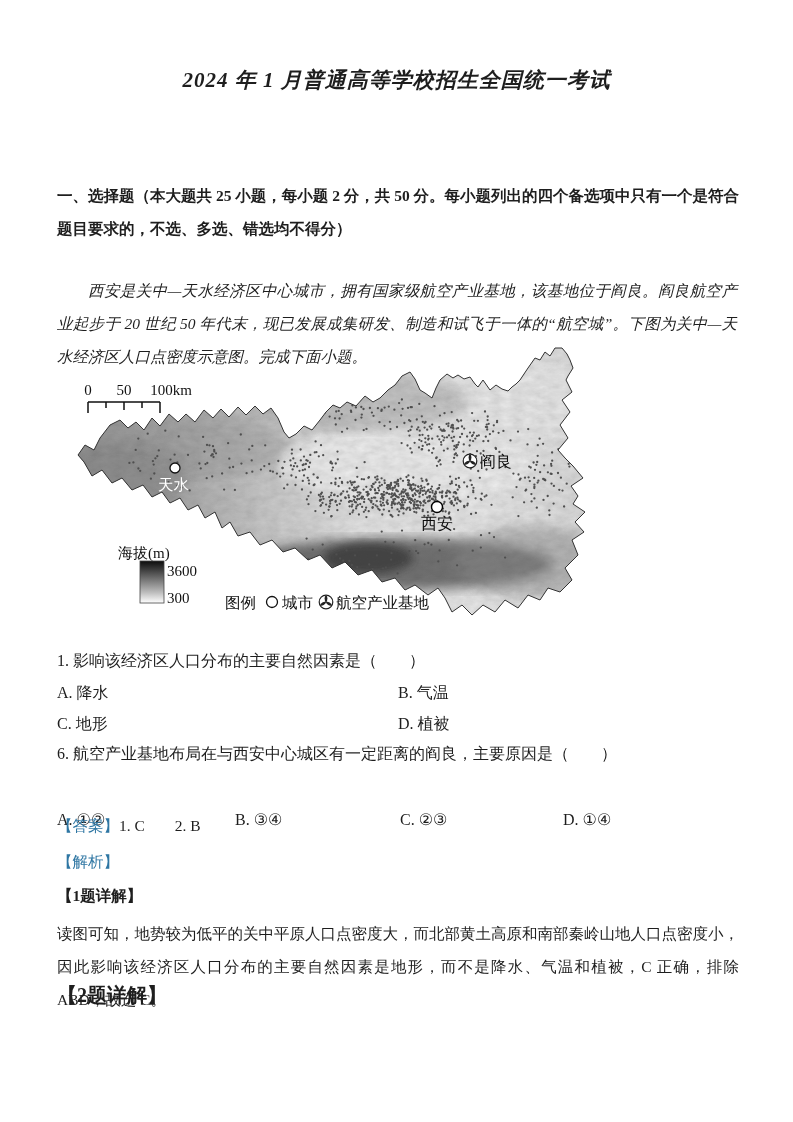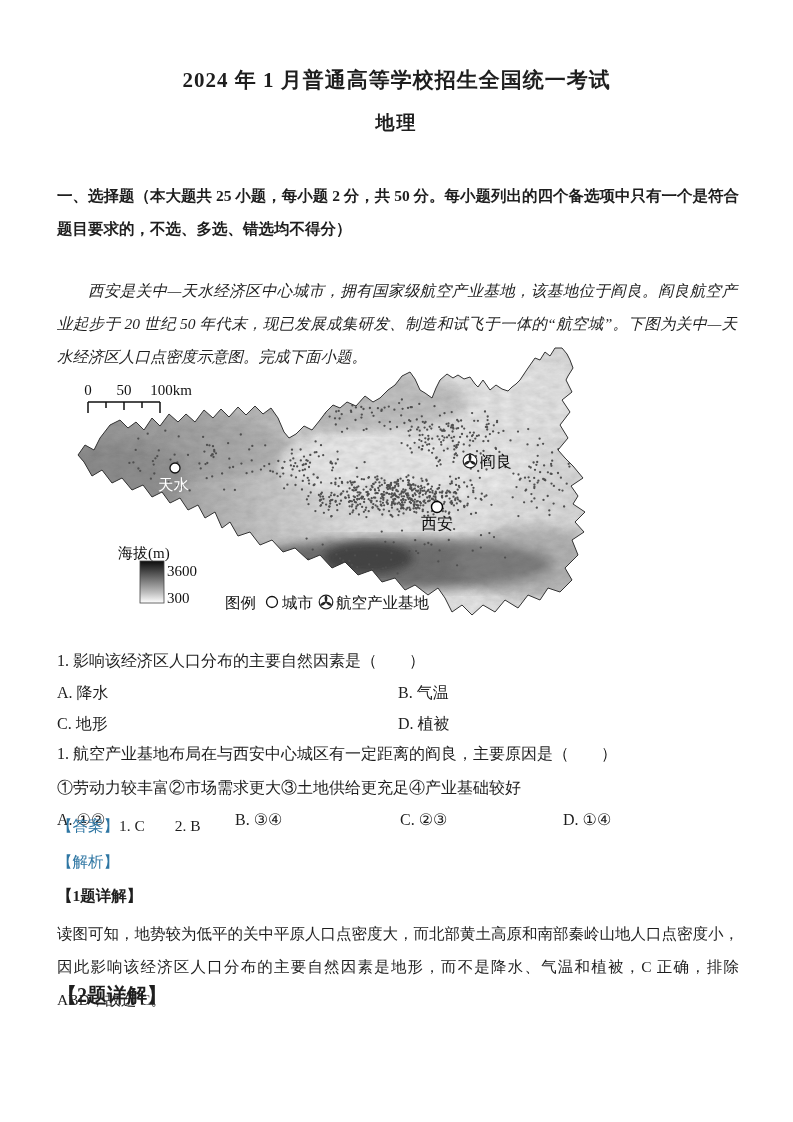--- a/index.html
+++ b/index.html
@@ -1,20 +1,20 @@
 <!DOCTYPE html>
 <html><head>
 <meta charset="utf-8">
 <style>
   html,body{margin:0;padding:0;background:#ffffff;}
   .page{position:relative;width:793px;height:1122px;background:#fff;overflow:hidden;
         font-family:"Liberation Serif","DejaVu Serif",serif;color:#1e1e1e;}
   .abs{position:absolute;}
   .centered{left:0;right:0;text-align:center;}
-  .doc-title{top:66px;font-size:21px;font-weight:bold;letter-spacing:1px;}
+  .doc-title{top:66px;font-size:21px;font-weight:bold;letter-spacing:1px;font-style:italic;}
   .doc-subject{top:110px;font-size:19px;font-weight:bold;letter-spacing:2px;}
   .doc-section{top:146px;font-size:15px;font-weight:bold;}
   .instructions{top:179px;left:57px;width:682px;font-size:15.5px;font-weight:bold;
                 line-height:33px;text-align:justify;}
   .passage{top:246px;left:57px;width:680px;font-size:15.5px;font-style:italic;
            line-height:33px;text-align:justify;text-indent:2em;margin-top:28px;}
   .mapwrap{top:346px;left:68px;width:525px;height:278px;}
   .qtext{font-size:16px;margin-top:23px;}
   .q1-stem{top:628px;left:57px;}
   .opt-a1{top:660px;left:57px;}  .opt-b1{top:660px;left:398px;}
@@ -33,21 +33,20 @@
   .footer{top:1062px;font-size:17.5px;color:#9b9b9b;
           font-family:"Liberation Sans","DejaVu Sans",sans-serif;}
   svg text{font-family:"Liberation Serif","DejaVu Serif",serif;}
 </style>
 </head>
 <body>
 
 <div class="page">
 
   <div class="abs centered doc-title">2024 年 1 月普通高等学校招生全国统一考试</div>
-  <div class="abs centered doc-subject">地理</div>
 
   <div class="abs instructions">一、选择题（本大题共 25 小题，每小题 2 分，共 50 分。每小题列出的四个备选项中只有一个是符合题目要求的，不选、多选、错选均不得分）</div>
 
   <div class="abs passage">西安是关中—天水经济区中心城市，拥有国家级航空产业基地，该基地位于阎良。阎良航空产业起步于 20 世纪 50 年代末，现已发展成集研发、制造和试飞于一体的“航空城”。下图为关中—天水经济区人口点密度示意图。完成下面小题。</div>
 
   <div class="abs mapwrap">
     <svg width="525" height="278" viewBox="0 0 525 278">
       <defs>
         <linearGradient id="ewGrad" x1="0" y1="0" x2="1" y2="0">
           <stop offset="0" stop-color="#969696"></stop>
@@ -1092,22 +1091,21 @@
       </g>
     </svg>
   </div>
 
   <div class="abs qtext q1-stem">1. 影响该经济区人口分布的主要自然因素是（　　）</div>
   <div class="abs qtext opt-a1">A. 降水</div>
   <div class="abs qtext opt-b1">B. 气温</div>
   <div class="abs qtext opt-c1">C. 地形</div>
   <div class="abs qtext opt-d1">D. 植被</div>
 
-  <div class="abs qtext q2-stem">1. 航空产业基地布局在与西安中心城区有一定距离的阎良，主要原因是（　　）</div>
-  <div class="abs qtext q2-items">①劳动力较丰富②市场需求更大③土地供给更充足④产业基础较好</div>
+  <div class="abs qtext q2-stem">6. 航空产业基地布局在与西安中心城区有一定距离的阎良，主要原因是（　　）</div>
   <div class="abs qtext opt-a2">A. ①②</div>
   <div class="abs qtext opt-b2">B. ③④</div>
   <div class="abs qtext opt-c2">C. ②③</div>
   <div class="abs qtext opt-d2">D. ①④</div>
 
   <div class="abs answer-line">
     <span class="accent">【答案】</span><span>1. C</span><span class="gap2"></span><span>2. B</span>
   </div>
 
   <div class="abs jiexi accent">【解析】</div>

